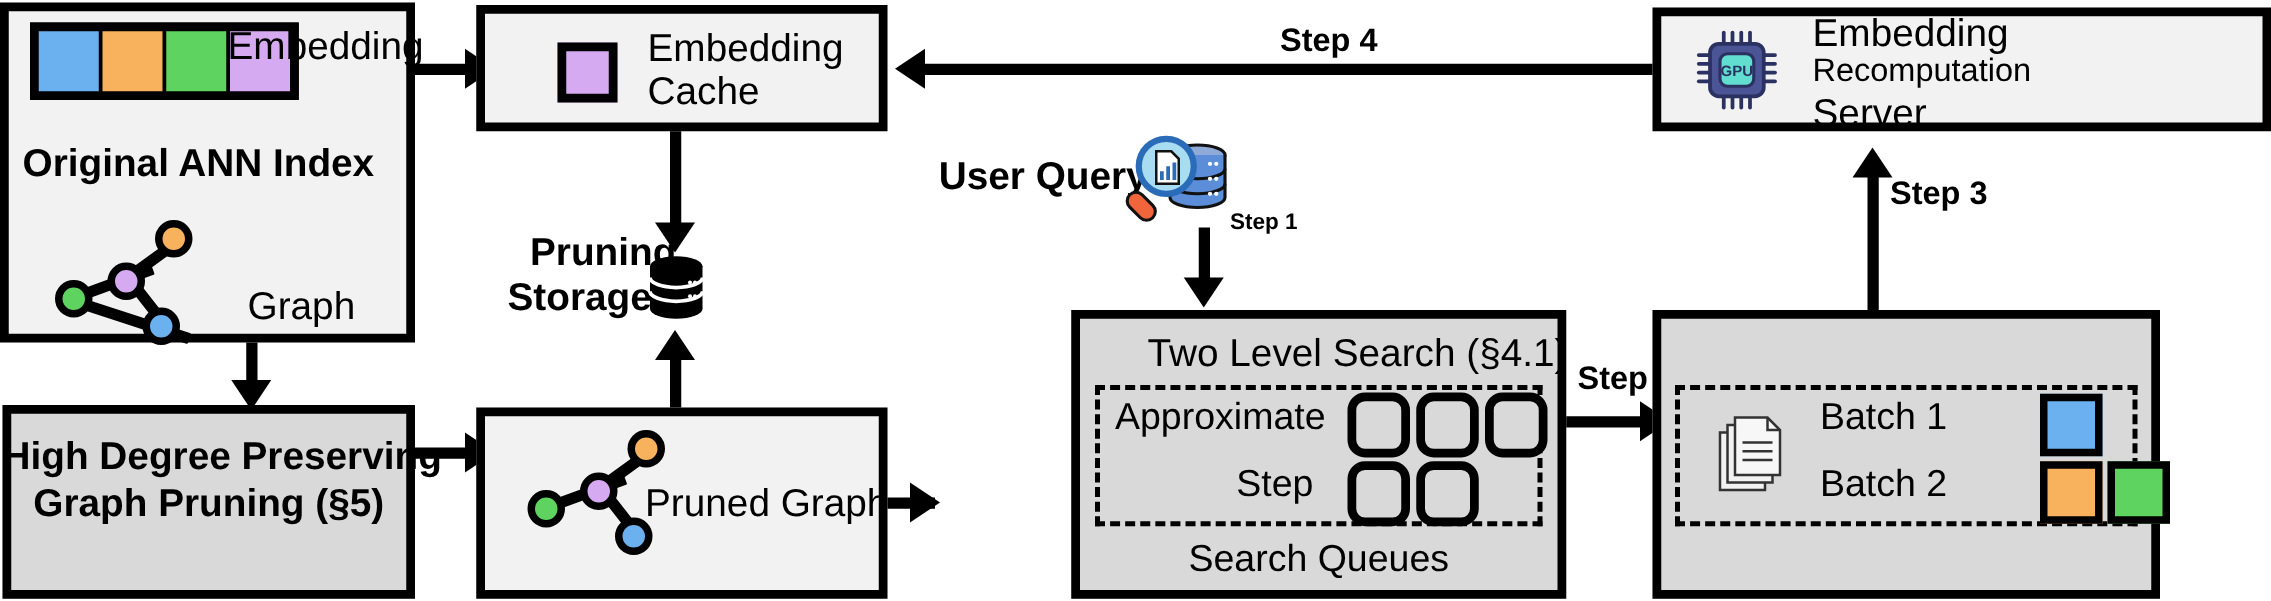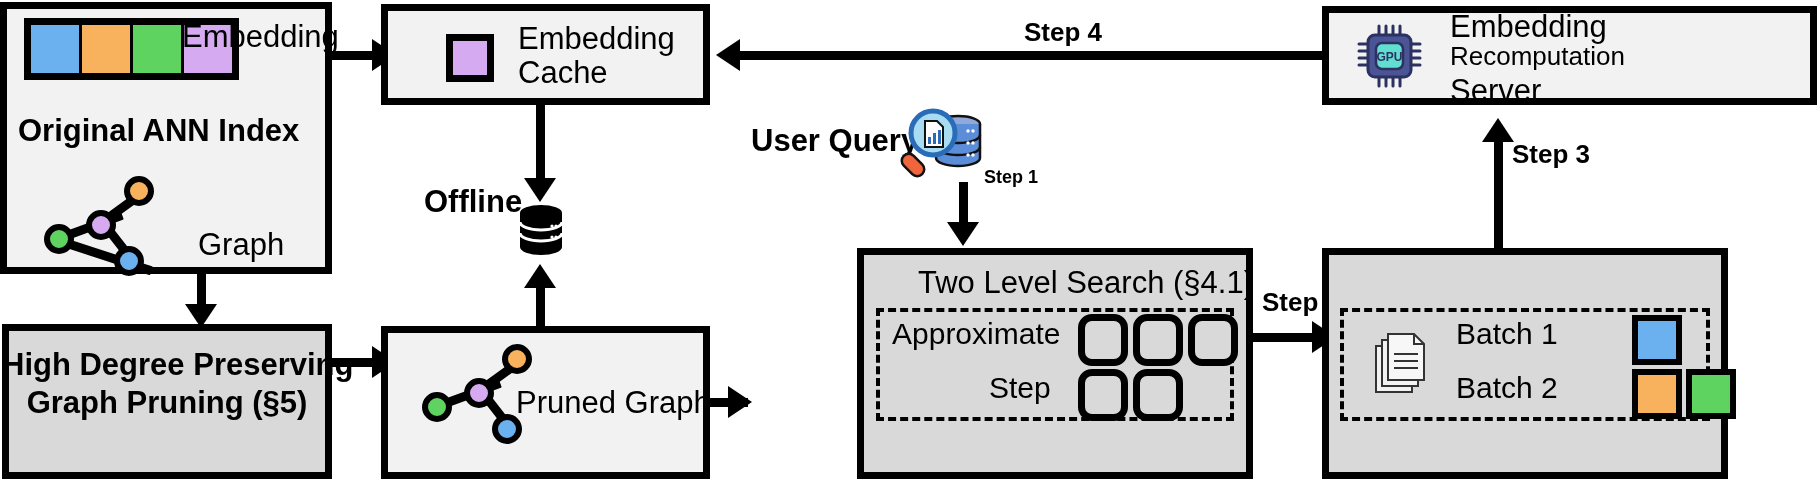--- a/index.html
+++ b/index.html
@@ -122,21 +122,22 @@
   <div class="tri tri-r" style="left:372px; top:346px;"></div>
 
   <div class="box" style="left:381px; top:4px; width:329px; height:101px;"></div>
   <div class="chip-solo" style="left:446px; top:34px; width:48px; height:48px; background:#d6aaf0;"></div>
   <div class="lbl" style="left:518px; top:22px; font-size:31px;">Embedding</div>
   <div class="lbl" style="left:518px; top:56px; font-size:31px;">Cache</div>
 
   <div class="bar" style="left:536px; top:105px; width:9px; height:78px;"></div>
   <div class="tri tri-d" style="left:524px; top:178px;"></div>
 
-  <div class="lbl bold" style="left:424px; top:185px; font-size:31px;">Offline</div>
+  <div class="lbl bold" style="left:424px; top:185px; font-size:31px;">Pruning</div>
+  <div class="lbl bold" style="left:406px; top:221px; font-size:31px;">Storage</div>
   <div style="position:absolute; left:518px; top:204px; width:46px; height:52px;">
     <svg viewBox="0 0 46 52" width="46" height="52">
       <ellipse cx="23" cy="9" rx="21" ry="8" fill="#000"></ellipse>
       <rect x="2" y="9" width="42" height="34" fill="#000"></rect>
       <ellipse cx="23" cy="43" rx="21" ry="8" fill="#000"></ellipse>
       <path d="M2 18 a21,8 0 0,0 42,0" fill="none" stroke="#fff" stroke-width="3"></path>
       <path d="M2 29 a21,8 0 0,0 42,0" fill="none" stroke="#fff" stroke-width="3"></path>
       <circle cx="34" cy="22" r="1.6" fill="#fff"></circle>
       <circle cx="38" cy="22" r="1.6" fill="#fff"></circle>
       <circle cx="34" cy="33" r="1.6" fill="#fff"></circle>
@@ -201,20 +202,21 @@
   <div class="slotrow" style="left:1078px; top:314px;">
     <div class="slot"></div>
     <div class="slot"></div>
     <div class="slot"></div>
   </div>
   <div class="lbl" style="left:989px; top:371px; font-size:30px;">Step</div>
   <div class="slotrow" style="left:1078px; top:369px;">
     <div class="slot"></div>
     <div class="slot"></div>
   </div>
+  <div class="lbl ctr" style="left:857px; top:431px; width:396px; font-size:30px;">Search Queues</div>
 
   <div class="bar" style="left:1253px; top:333px; width:75px; height:9px;"></div>
   <div class="tri tri-r" style="left:1312px; top:321px;"></div>
   <div class="lbl bold" style="left:1262px; top:288px; font-size:26px;">Step 2</div>
 
   <div class="box shaded" style="left:1322px; top:248px; width:406px; height:231px;"></div>
   <div class="dashed" style="left:1340px; top:308px; width:370px; height:113px;"></div>
   <div style="position:absolute; left:1372px; top:330px; width:60px; height:66px;">
     <svg viewBox="0 0 60 66" width="60" height="66">
       <path d="M4 16 h26 l10 10 v36 h-36 z" fill="#f2f2f2" stroke="#333" stroke-width="2"></path>

